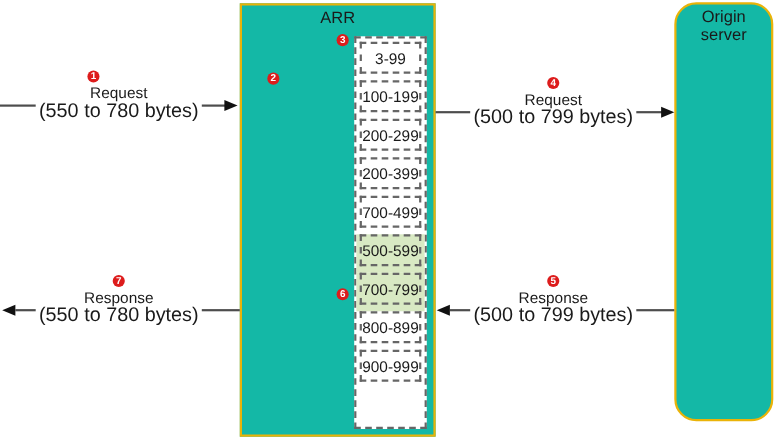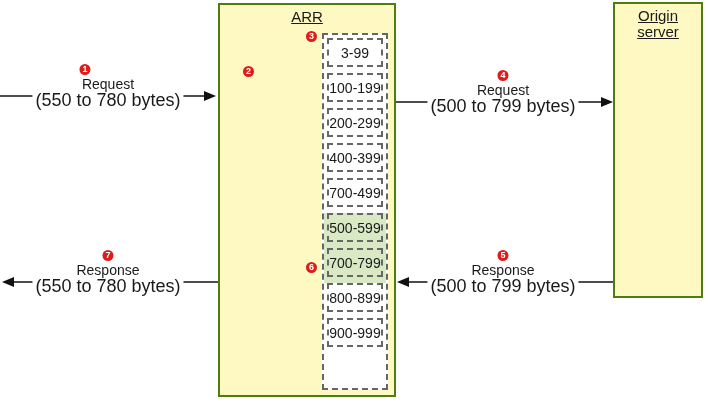--- a/index.html
+++ b/index.html
@@ -4,21 +4,21 @@
 <style>
   html,body{margin:0;padding:0;}
   body{
     width:710px;height:404px;position:relative;background:#fff;
     font-family:"Liberation Sans", sans-serif;color:#1a1a1a;overflow:hidden;
   }
   .abs{position:absolute;}
 
   
   .node{
-    position:absolute;background:#fef9c3;border:2px solid #4d7c0f;box-sizing:border-box;text-decoration:underline;
+    position:absolute;background:#14b8a6;border:2px solid #eab308;box-sizing:border-box;
   }
   .node-title{
     text-align:center;font-size:15px;line-height:16px;padding-top:4px;
   }
 
   
   .aline{position:absolute;height:2px;background:#4d4d4d;}
   .ahead-r{
     position:absolute;width:0;height:0;
     border-left:12px solid #111;border-top:5px solid transparent;border-bottom:5px solid transparent;
@@ -57,21 +57,21 @@
     display:flex;align-items:center;justify-content:center;font-size:14px;
   }
 </style>
 </head>
 <body style="--cached-fill: #d8e9c3; --badge-red: #dd1c1c;">
 
 <div class="node" style="left:218px;top:3px;width:178px;height:394px;">
   <div class="node-title">ARR</div>
 </div>
 
-<div class="node" style="left:613px;top:2px;width:90px;height:296px;">
+<div class="node" style="left:613px;top:2px;width:90px;height:381px;border-radius:20px;">
   <div class="node-title">
     <div>Origin</div>
     <div>server</div>
   </div>
 </div>
 
 <div class="stack">
   <div class="row">
       <div class="rbox">
         <span>3-99</span>
@@ -82,21 +82,21 @@
         <span>100-199</span>
       </div>
     </div>
   <div class="row">
       <div class="rbox">
         <span>200-299</span>
       </div>
     </div>
   <div class="row">
       <div class="rbox">
-        <span>400-399</span>
+        <span>200-399</span>
       </div>
     </div>
   <div class="row">
       <div class="rbox">
         <span>700-499</span>
       </div>
     </div>
   <div class="row green">
       <div class="rbox">
         <span>500-599</span>

